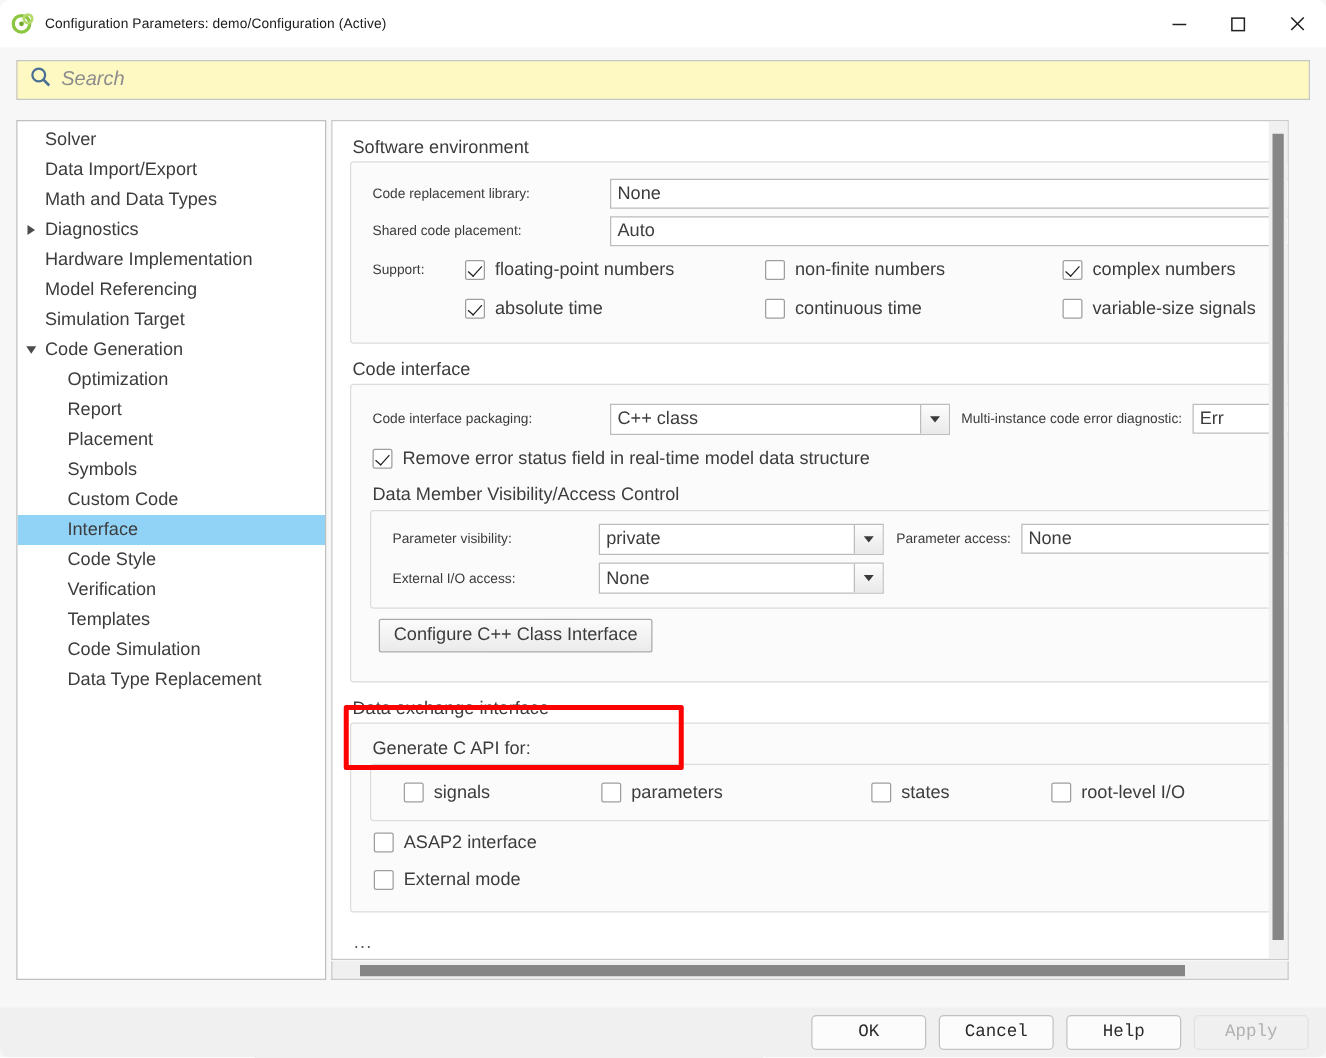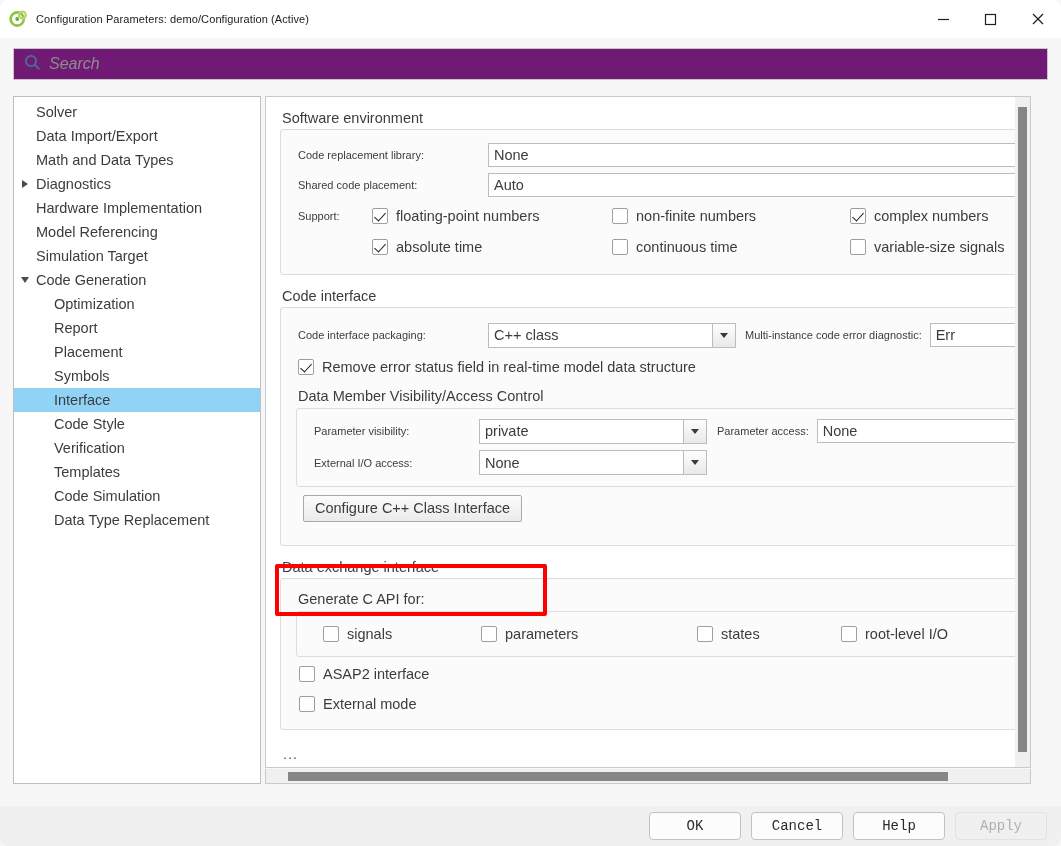--- a/index.html
+++ b/index.html
@@ -46,21 +46,21 @@
 
   
   .search-row {
     position: absolute; left: 0; top: 38px;
     width: 1061px; height: 48px;
     background: #f7f7f7;
   }
   .search-box {
     position: absolute; left: 13px; top: 10px;
     width: 1035px; height: 32px;
-    background: #701a75;
+    background: #fef9c3;
     border: 1px solid #c6c6c6;
     display: flex; align-items: center;
   }
   .search-icon { margin-left: 10px; margin-right: 8px; flex: 0 0 auto; }
   .search-input {
     border: 0; outline: none; background: transparent;
     font-family: "Liberation Sans", sans-serif;
     font-size: 16px; font-style: italic; color: #8d8d8d;
     width: 960px; padding: 0;
   }
@@ -314,20 +314,24 @@
             <span class="tree-label">Report</span>
           </div>
           <div class="tree-item lvl1">
             <span class="tw"></span>
             <span class="tree-label">Placement</span>
           </div>
           <div class="tree-item lvl1">
             <span class="tw"></span>
             <span class="tree-label">Symbols</span>
           </div>
+          <div class="tree-item lvl1">
+            <span class="tw"></span>
+            <span class="tree-label">Custom Code</span>
+          </div>
           <div class="tree-item lvl1 sel">
             <span class="tw"></span>
             <span class="tree-label">Interface</span>
           </div>
           <div class="tree-item lvl1">
             <span class="tw"></span>
             <span class="tree-label">Code Style</span>
           </div>
           <div class="tree-item lvl1">
             <span class="tw"></span>
@@ -390,21 +394,21 @@
               <span class="cbbox"></span>
               <span class="cblab">variable-size signals</span>
             </div>
           </div>
         </div>
 
         <div class="grp-title">Code interface</div>
         <div class="grp-box" style="width:1105px; padding-bottom:16px;">
           <div class="row" style="height:34px">
             <span class="lab" style="width:190px">Code interface packaging:</span>
-            <div class="combo" style="width:248px">
+            <div class="combo" style="width:272px">
               <span class="cval">C++ class</span>
               <span class="carrow">
                   <i></i>
                 </span>
             </div>
             <span class="lab" style="margin-left:9px">Multi-instance code error diagnostic:</span>
             <div class="txtfield" style="width:250px; margin-left:8px">Err</div>
           </div>
           <div class="row" style="height:30px">
             <div class="cb">

